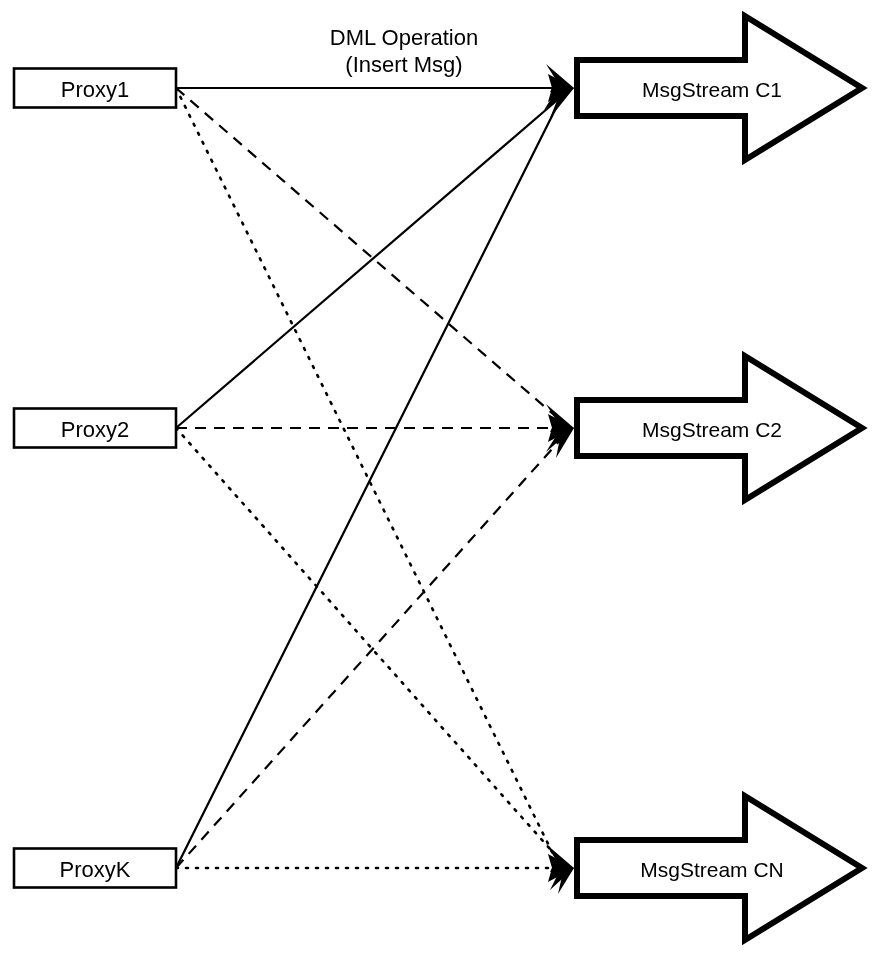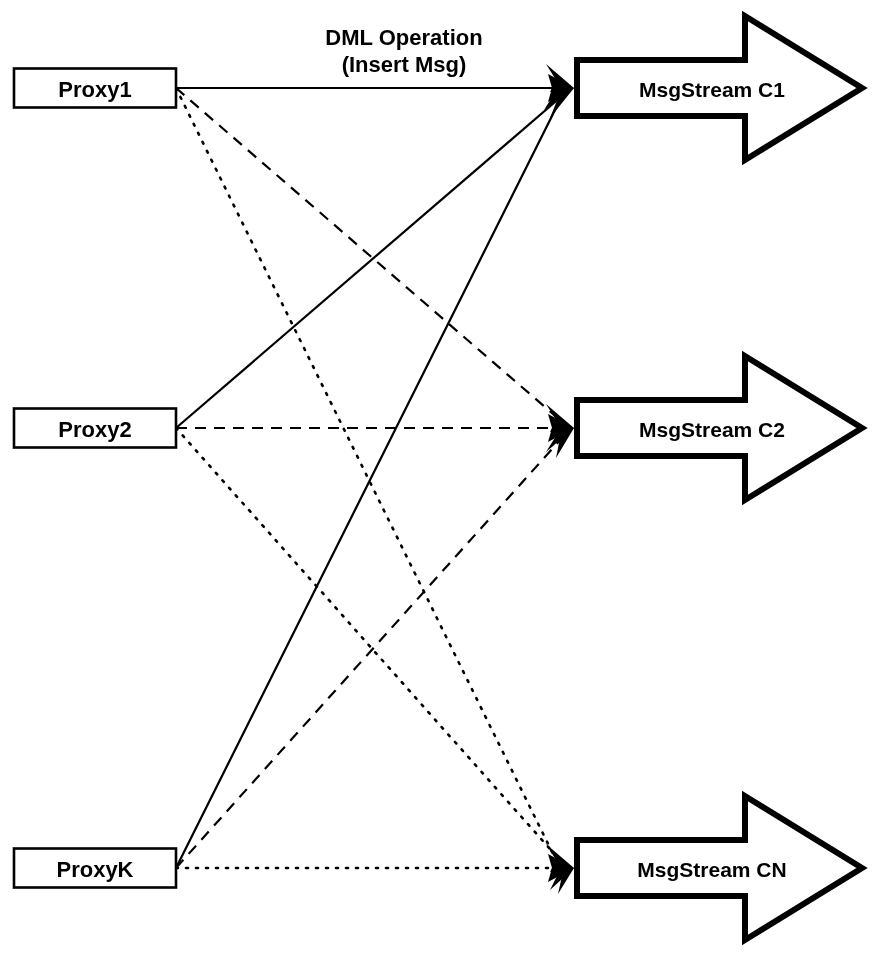--- a/index.html
+++ b/index.html
@@ -1,19 +1,19 @@
 <!DOCTYPE html>
 <html><head>
 <meta charset="utf-8">
 <title>MsgStream Fan-out Diagram</title>
 <style>
   html,body{margin:0;padding:0;background:#ffffff;}
   body{width:875px;height:956px;overflow:hidden;
        font-family:"Liberation Sans","DejaVu Sans",sans-serif;}
-  #canvas{position:relative;width:875px;height:956px;background:#ffffff;font-weight:bold;}
+  #canvas{position:relative;width:875px;height:956px;background:#ffffff;}
   svg#diagram{position:absolute;left:0;top:0;width:875px;height:956px;display:block;}
   .proxy-label{font-family:"Liberation Sans","DejaVu Sans",sans-serif;
                font-size:22px;fill:#000000;text-anchor:middle;dominant-baseline:central;}
   .stream-label{font-family:"Liberation Sans","DejaVu Sans",sans-serif;
                 font-size:21px;fill:#000000;text-anchor:middle;dominant-baseline:central;}
   .edge-label{font-family:"Liberation Sans","DejaVu Sans",sans-serif;
               font-size:22px;fill:#000000;text-anchor:middle;}
   .proxy-box{fill:#ffffff;stroke:#000000;stroke-width:2.6;}
   .stream-arrow{fill:#ffffff;stroke:#000000;stroke-width:6;stroke-linejoin:miter;}
   .edge{stroke:#000000;fill:none;stroke-width:2.2;}

